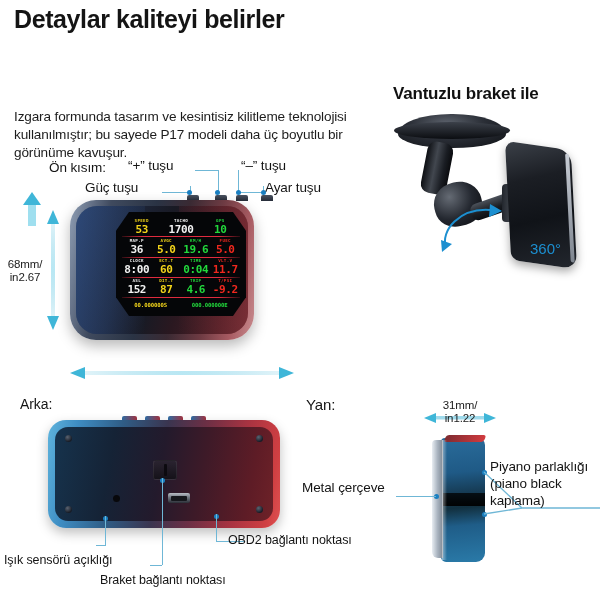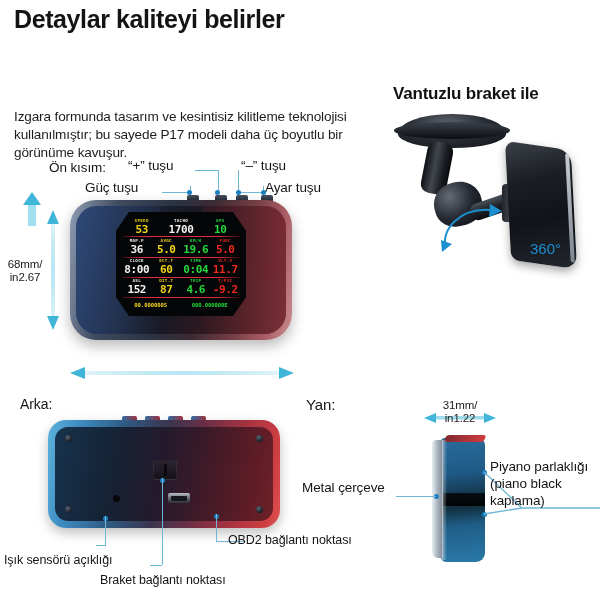--- a/index.html
+++ b/index.html
@@ -38,21 +38,21 @@
   .lbl-sm{font-size:12.5px;color:#141414;letter-spacing:-0.1px;line-height:1.2;}
   .dim{font-size:11.5px;color:#1b1b1b;text-align:center;line-height:1.12;letter-spacing:-0.1px;}
 
   
   .line-h{background:#6fb7d6;height:1.4px;}
   .line-v{background:#6fb7d6;width:1.4px;}
   .dot-blue{background:#1a7fc1;border-radius:50%;width:5px;height:5px;}
 
   
   .device-front{
-    left:70px;top:200px;width:222px;height:140px;text-decoration:underline;
+    left:70px;top:200px;width:184px;height:140px;text-decoration:underline;
   }
   .dev-outer{
     position:absolute;inset:0;
     border-radius:26px;
     background:linear-gradient(100deg,#8f9fb5 0%,#6f7c92 8%,#3f4a5e 20%,#2a3344 42%,#3a2a33 58%,#6e3b43 74%,#a85b62 88%,#c98d90 100%);
     box-shadow:0 6px 14px rgba(0,0,0,.28);
   }
   .dev-glass{
     position:absolute;left:6px;top:6px;right:6px;bottom:6px;
     border-radius:21px;

